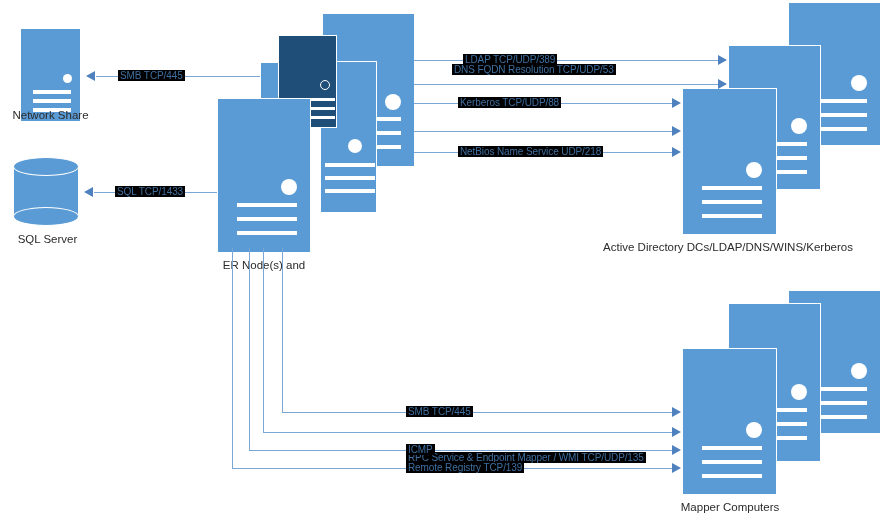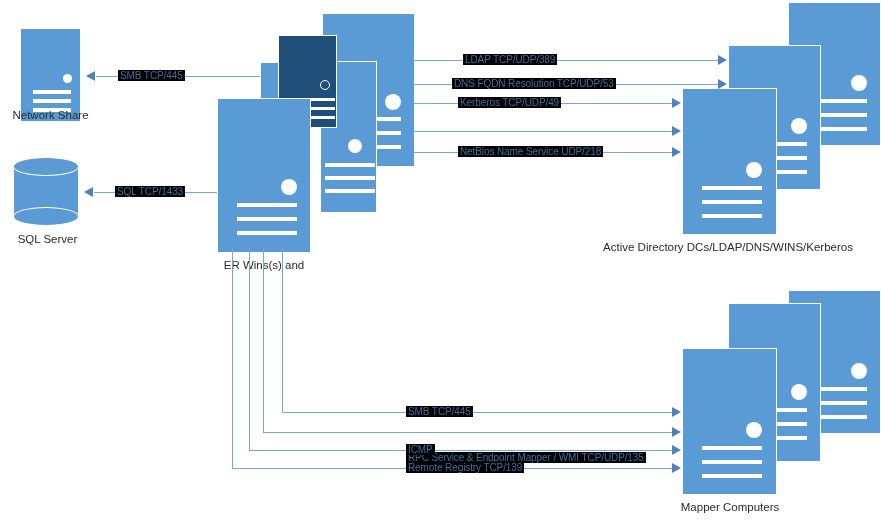--- a/index.html
+++ b/index.html
@@ -158,21 +158,21 @@
     <div class="bar" style="left:18px;top:80px;width:38px;height:3px;"></div>
   </div>
 
   <div class="server" style="left:217px;top:98px;width:94px;height:155px;">
     <div class="dot" style="left:63px;top:80px;width:16px;height:16px;"></div>
     <div class="bar" style="left:19px;top:104px;width:60px;"></div>
     <div class="bar" style="left:19px;top:118px;width:60px;"></div>
     <div class="bar" style="left:19px;top:132px;width:60px;"></div>
   </div>
 
-  <div class="node-label two" style="left:190px;top:258px;width:148px;">ER Wins(s) and</div>
+  <div class="node-label two" style="left:190px;top:258px;width:148px;">ER Node(s) and</div>
 
   <div class="server" style="left:788px;top:2px;width:93px;height:144px;">
     <div class="dot" style="left:62px;top:72px;width:16px;height:16px;"></div>
     <div class="bar" style="left:18px;top:96px;width:60px;"></div>
     <div class="bar" style="left:18px;top:110px;width:60px;"></div>
     <div class="bar" style="left:18px;top:124px;width:60px;"></div>
   </div>
   <div class="server" style="left:728px;top:45px;width:93px;height:145px;">
     <div class="dot" style="left:62px;top:72px;width:16px;height:16px;"></div>
     <div class="bar" style="left:18px;top:96px;width:60px;"></div>
@@ -214,25 +214,25 @@
   <div class="hline" style="left:94px;top:192px;width:123px;"></div>
   <div class="arrow-l" style="left:84px;top:187px;"></div>
   <div class="conn-label" style="left:115px;top:186px;">SQL TCP/1433</div>
 
   <div class="hline" style="left:414px;top:60px;width:304px;"></div>
   <div class="arrow-r" style="left:718px;top:55px;"></div>
   <div class="conn-label" style="left:463px;top:54px;">LDAP TCP/UDP/389</div>
 
   <div class="hline" style="left:414px;top:84px;width:304px;"></div>
   <div class="arrow-r" style="left:718px;top:79px;"></div>
-  <div class="conn-label" style="left:452px;top:78px;">DNS FQDN Resolution TCP/UDP/53</div>
+  <div class="conn-label" style="left:452px;top:64px;">DNS FQDN Resolution TCP/UDP/53</div>
 
   <div class="hline" style="left:414px;top:103px;width:258px;"></div>
   <div class="arrow-r" style="left:672px;top:98px;"></div>
-  <div class="conn-label" style="left:458px;top:97px;">Kerberos  TCP/UDP/49</div>
+  <div class="conn-label" style="left:458px;top:97px;">Kerberos  TCP/UDP/88</div>
 
   <div class="hline" style="left:414px;top:131px;width:258px;"></div>
   <div class="arrow-r" style="left:672px;top:126px;"></div>
 
   <div class="hline" style="left:414px;top:152px;width:258px;"></div>
   <div class="arrow-r" style="left:672px;top:147px;"></div>
   <div class="conn-label" style="left:458px;top:146px;">NetBios Name Service  UDP/218</div>
 
   <div class="vline" style="left:282px;top:248px;height:164px;"></div>
   <div class="hline" style="left:282px;top:412px;width:390px;"></div>

